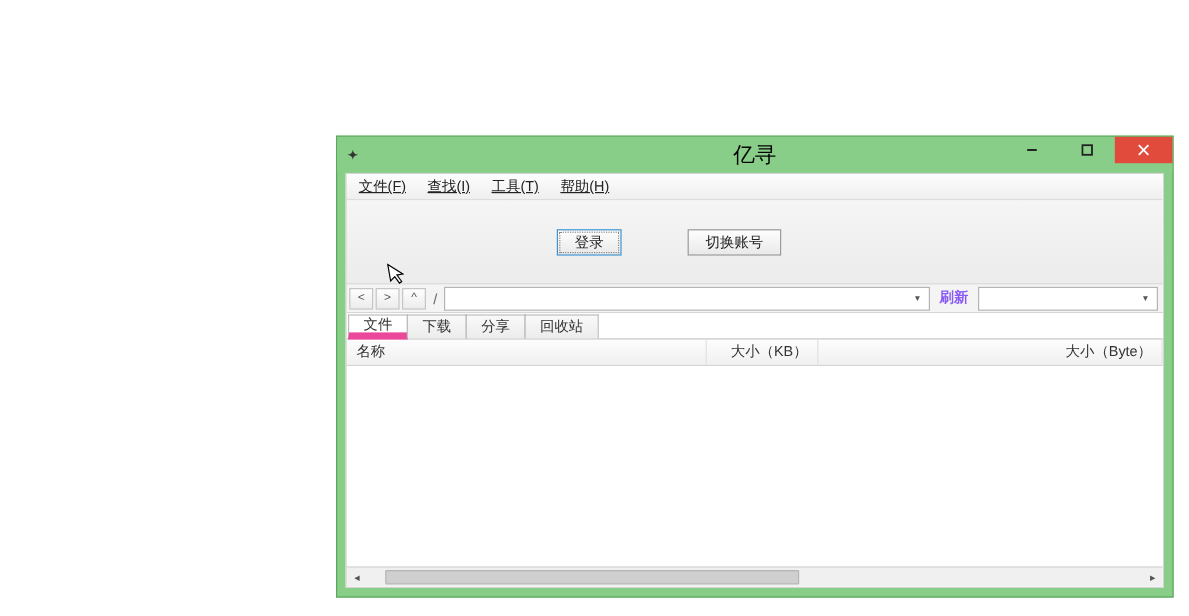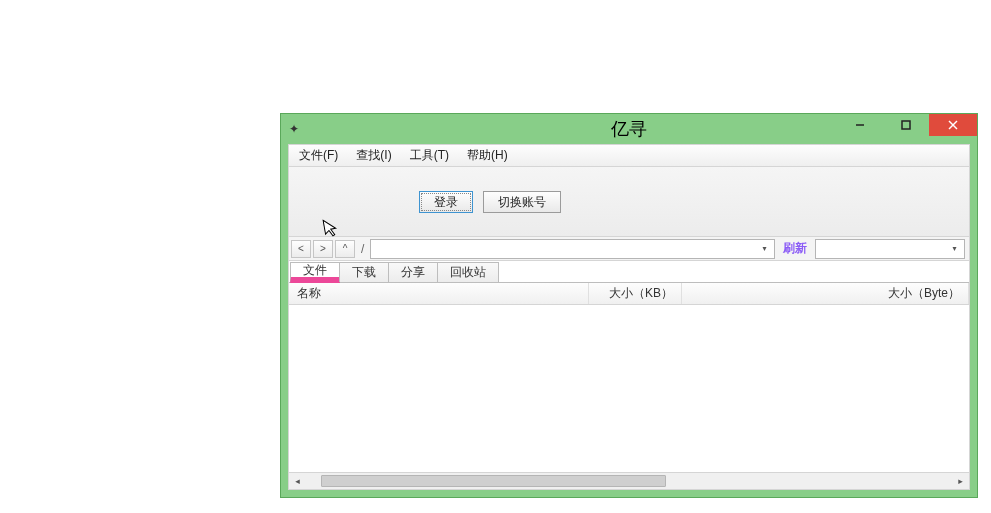--- a/index.html
+++ b/index.html
@@ -81,20 +81,21 @@
     background: linear-gradient(#fdfdfd,#efefef);
     border-bottom: 1px solid #d5d5d5;
     display: flex;
     align-items: center;
     padding: 0 4px;
     gap: 6px;
   }
   .menu-item {
     padding: 2px 6px;
     color: #222;
+    text-decoration: underline;
   }
   .upper-panel {
     height: 70px;
     background: linear-gradient(#f5f5f5,#ececec);
     border-bottom: 1px solid #d5d5d5;
     position: relative;
   }
   .login-group {
     position: absolute;
     left: 130px;
@@ -105,20 +106,21 @@
   .btn {
     height: 22px;
     padding: 0 14px;
     background: linear-gradient(#fefefe,#e9e9e9);
     border: 1px solid #9b9b9b;
     font-size: 12px;
     display: flex;
     align-items: center;
     justify-content: center;
     color: #222;
+    margin-left: 45px;
   }
   .btn.focus {
     border: 1px solid #3e94d1;
     outline: 1px dotted #888;
     outline-offset: -3px;
   }
   .navbar {
     height: 24px;
     background: #f4f4f4;
     border-bottom: 1px solid #d5d5d5;

